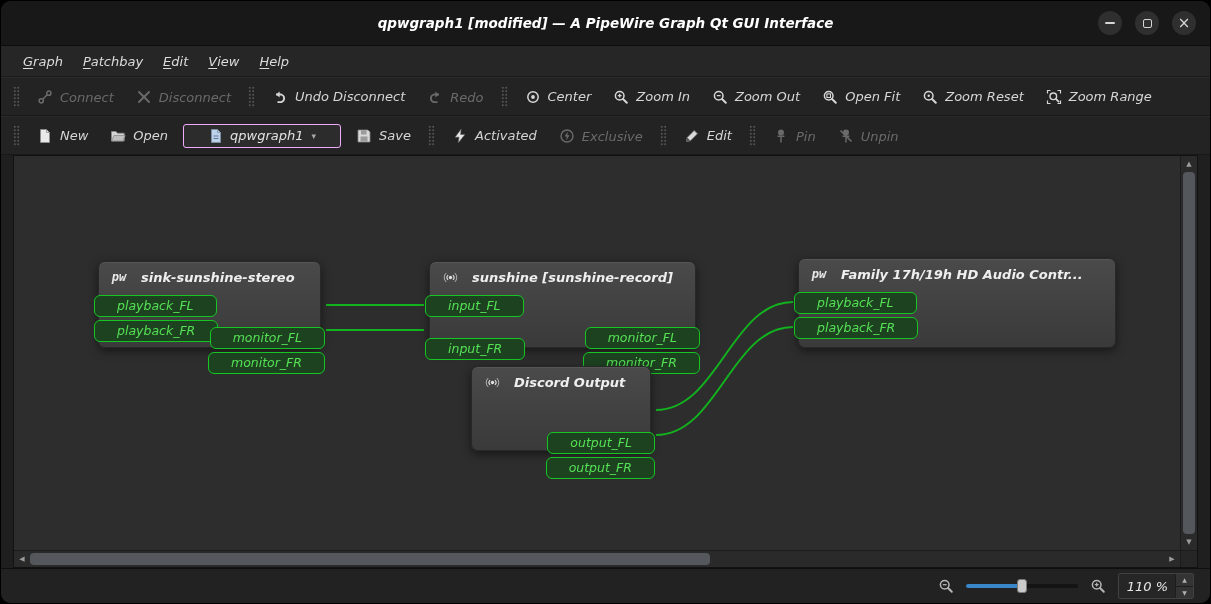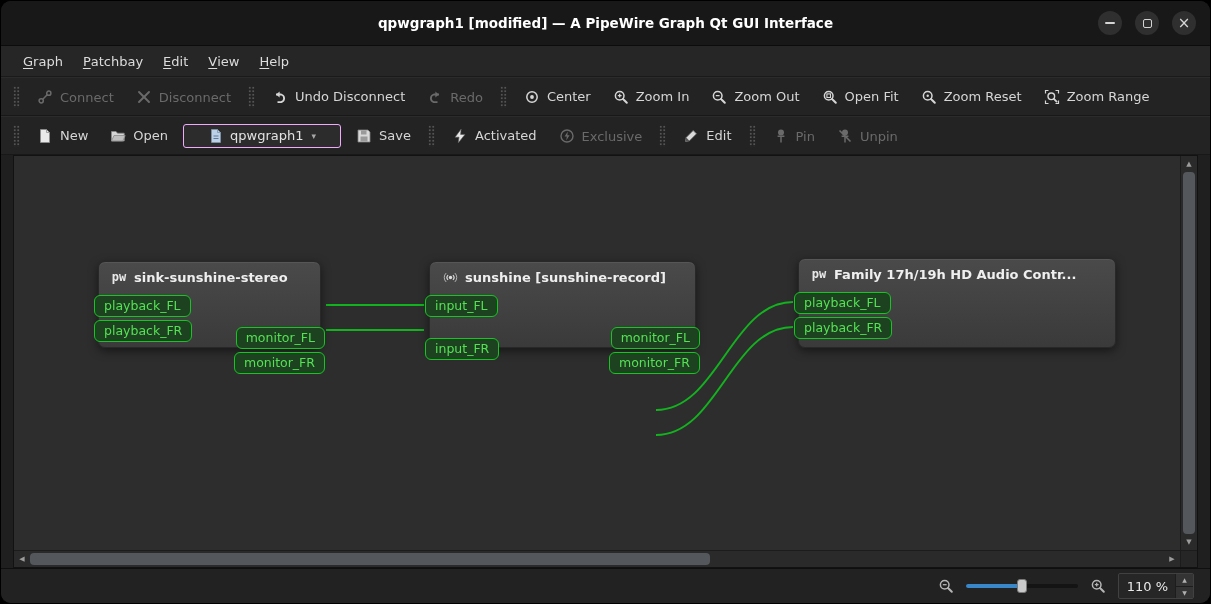--- a/index.html
+++ b/index.html
@@ -1,20 +1,20 @@
 <!DOCTYPE html>
 <html style="--wire: #12b31e; --port-border: #17c424; --port-fill: #1d4220; --port-text: #55e055; --slider-blue: #3986c9;"><head>
 <meta charset="utf-8">
 <style>
   html,body{margin:0;padding:0;background:#000;}
   body{width:1211px;height:604px;position:relative;overflow:hidden;
        font-family:"DejaVu Sans","Liberation Sans",sans-serif;font-size:13px;
        -webkit-font-smoothing:antialiased;}
   .window{position:absolute;inset:0;border-radius:11px;overflow:hidden;background:#1f1f1f;
-          display:flex;flex-direction:column;border:1px solid #000;box-sizing:border-box;}
+          display:flex;flex-direction:column;border:1px solid #000;box-sizing:border-box;font-style:italic;}
 
   
   .titlebar{height:44px;flex:0 0 44px;background:#181818;position:relative;
             display:flex;align-items:center;justify-content:center;border-bottom:1px solid #0c0c0c;}
   .title{color:#ffffff;font-weight:bold;font-size:13.5px;}
   .winbtns{position:absolute;right:14px;top:0;height:100%;display:flex;align-items:center;gap:13px;}
   .winbtn{width:24px;height:24px;border-radius:50%;background:#2f2f2f;display:flex;
           align-items:center;justify-content:center;cursor:pointer;}
   .glyph-min{display:block;width:10px;height:2px;background:#d5d5d5;border-radius:1px;}
   .glyph-max{display:block;width:9px;height:9px;border:1.5px solid #d5d5d5;border-radius:2px;box-sizing:border-box;}
@@ -45,27 +45,27 @@
   .central{flex:1;display:flex;flex-direction:column;padding:0 12px;background:#1f1f1f;min-height:0;}
   .view{flex:1;display:flex;flex-direction:column;border:1px solid #121212;min-height:0;}
   .view-row{flex:1;display:flex;min-height:0;}
   .canvas{flex:1;position:relative;background:#2d2d2d;overflow:hidden;}
   #wires{position:absolute;inset:0;width:100%;height:100%;z-index:1;}
   .wire{fill:none;stroke:var(--wire,#12b31e);stroke-width:2;}
 
   .gnode{position:absolute;z-index:2;background:linear-gradient(180deg,#4a4a4a,#3a3a3a);
          border:1px solid #282828;border-radius:7px;box-sizing:border-box;
          box-shadow:0 3px 10px rgba(0,0,0,.5), inset 0 1px 0 rgba(255,255,255,.07);}
-  .gnode-head{display:flex;align-items:center;gap:7px;padding:7px 12px 3px;color:#efefef;
+  .gnode-head{display:flex;align-items:center;gap:14px;padding:7px 12px 3px;color:#efefef;
               font-weight:bold;font-size:13px;white-space:nowrap;overflow:hidden;}
   .gnode-ico{display:inline-flex;width:16px;height:16px;align-items:center;justify-content:center;flex:0 0 16px;}
   .gnode-ico.pw{font-family:"DejaVu Sans Mono","Liberation Mono",monospace;font-size:12px;
                 font-weight:bold;color:#e8e8e8;width:auto;}
   .gnode-ico svg{width:15px;height:15px;}
-  .gport{position:absolute;height:22px;box-sizing:border-box;padding:1px 9px 0;font-size:12.5px;
+  .gport{position:absolute;height:22px;box-sizing:border-box;padding:1px 22px 0;font-size:12.5px;
          line-height:18px;border:1.5px solid var(--port-border,#17c424);border-radius:6px;
          background:var(--port-fill,#1d4220);color:var(--port-text,#55e055);white-space:nowrap;cursor:default;}
   .gport.left{left:-5px;}
   .gport.right{right:-5px;margin-top:32px;}
 
   
   .vscroll{flex:0 0 16px;width:16px;display:flex;flex-direction:column;background:#2a2a2a;
            border-left:1px solid #1c1c1c;}
   .hrow{flex:0 0 16px;height:16px;display:flex;border-top:1px solid #1c1c1c;}
   .hscroll{flex:1;display:flex;background:#2a2a2a;}
@@ -358,20 +358,36 @@
               <div class="gport right" style="top: 58px;">monitor_FR</div>
             </div>
             <div class="gnode" style="left: 784px; top: 102px; width: 318px; height: 90px;">
               <div class="gnode-head">
                 <span class="gnode-ico pw">pw</span>
                 <span>Family 17h/19h HD Audio Contr...</span>
               </div>
               <div class="gport left" style="top: 33px;">playback_FL</div>
               <div class="gport left" style="top: 58px;">playback_FR</div>
             </div>
+            <div class="gnode" style="left: 457px; top: 210px; width: 180px; height: 85px;">
+              <div class="gnode-head">
+                <span class="gnode-ico">
+                  <svg viewBox="0 0 16 16">
+                    <circle cx="8" cy="8" r="1.8" fill="#e0e0e0"></circle>
+                    <path d="M5.4 5.4 A3.7 3.7 0 0 0 5.4 10.6" fill="none" stroke="#e0e0e0" stroke-width="1.2"></path>
+                    <path d="M10.6 5.4 A3.7 3.7 0 0 1 10.6 10.6" fill="none" stroke="#e0e0e0" stroke-width="1.2"></path>
+                    <path d="M3.3 3.3 A6.6 6.6 0 0 0 3.3 12.7" fill="none" stroke="#bdbdbd" stroke-width="1"></path>
+                    <path d="M12.7 3.3 A6.6 6.6 0 0 1 12.7 12.7" fill="none" stroke="#bdbdbd" stroke-width="1"></path>
+                  </svg>
+                </span>
+                <span>Discord Output</span>
+              </div>
+              <div class="gport right" style="top: 33px;">output_FL</div>
+              <div class="gport right" style="top: 58px;">output_FR</div>
+            </div>
           </div>
         <div class="vscroll">
           <div class="sbtn">▲</div>
           <div class="vtrack">
             <div class="vthumb" id="vthumb" style="height: 100%;"></div>
           </div>
           <div class="sbtn">▼</div>
         </div>
       </div>
       <div class="hrow">

